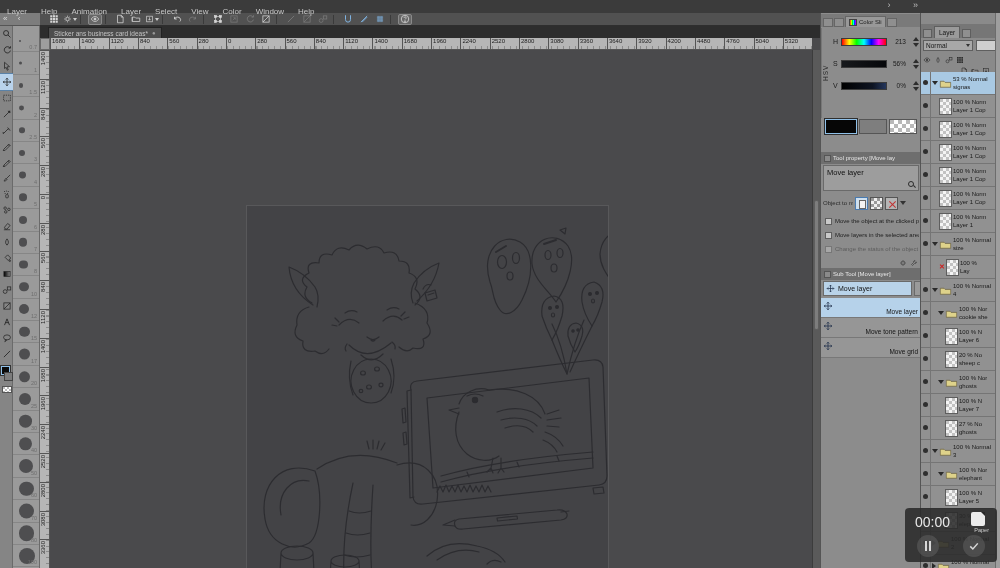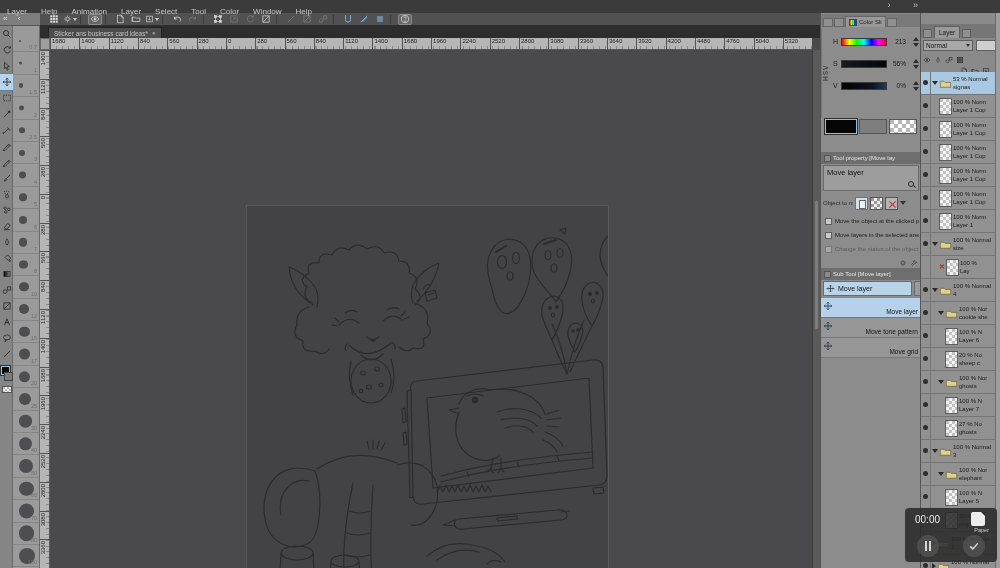--- a/index.html
+++ b/index.html
@@ -153,21 +153,21 @@
   .thumb { width:13px; height:17px; border:1px solid #5e5e5e; flex:none;
     background:repeating-conic-gradient(#f4f4f4 0 25%, #c2c2c2 0 50%); background-size:6px 6px; }
   .badge { display:none; font-size:7px; font-weight:bold; color:#c22; flex:none; }
   .lrow[data-badge="redx"] .badge { display:block; }
   .ltxt { min-width:0; }
   .ltxt .l1, .ltxt .l2 { font-size:6px; color:#191919; line-height:8px; white-space:nowrap; overflow:hidden; }
   #lay-scroll { position:absolute; right:0; top:0; width:5px; height:555px; background:#9e9e9e; border-left:1px solid #6c6c6c; }
 
   
   #recorder { left:905px; top:508px; width:92px; height:54px; background:rgba(42,42,42,.88); border-radius:4px; z-index:20; }
-  #rec-time { position:absolute; left:10px; top:6px; font-size:10px; color:#e8e8e8; }
+  #rec-time { position:absolute; left:10px; top:6px; font-size:14px; color:#e8e8e8; }
   #rec-paper { position:absolute; right:12px; top:4px; width:14px; height:14px; background:#ececec; border-radius:2px; }
   #rec-paper::after { content:""; position:absolute; right:0; top:0; border-left:4px solid transparent; border-top:4px solid #2a2a2a; }
   #rec-paper-label { position:absolute; right:8px; top:19px; font-size:5.5px; color:#cfcfcf; }
   .rec-btn { position:absolute; bottom:5px; width:22px; height:22px; border-radius:50%; background:rgba(120,120,120,.35); }
   #rec-pause { left:12px; }
   #rec-pause::before, #rec-pause::after { content:""; position:absolute; top:6px; width:2px; height:10px; background:#d6d6d6; }
   #rec-pause::before { left:8px; } #rec-pause::after { left:12px; }
   #rec-check { right:12px; }
   #rec-check svg { position:absolute; left:5px; top:5px; width:12px; height:12px; color:#d8d8d8; }
 
@@ -396,21 +396,21 @@
       </symbol>
     <symbol id="i-folder" viewBox="0 0 16 12">
         <path fill="#ded28a" stroke="#6b6242" stroke-width="1" d="M1 3h5l1.5 1.5H15V11H1z"></path>
       </symbol>
   </defs>
 </svg>
 
 <div id="menubar" class="abs">
   <div style="display:inline-block">
     
-  <span class="mi">Layer</span><span class="mi">Help</span><span class="mi">Animation</span><span class="mi">Layer</span><span class="mi">Select</span><span class="mi">Tool</span><span class="mi">Color</span><span class="mi">Window</span><span class="mi">Help</span></div>
+  <span class="mi">Layer</span><span class="mi">Help</span><span class="mi">Animation</span><span class="mi">Layer</span><span class="mi">Select</span><span class="mi">View</span><span class="mi">Color</span><span class="mi">Window</span><span class="mi">Help</span></div>
   <span id="collapse-arrows" class="abs"><span>›</span> <span>»</span></span>
 </div>
 
 <div id="toolbar" class="abs">
 
     <span class="tbtn" title="main-menu-icon">
       <svg viewBox="0 0 16 16">
         <use href="#i-grid"></use>
       </svg>
 

